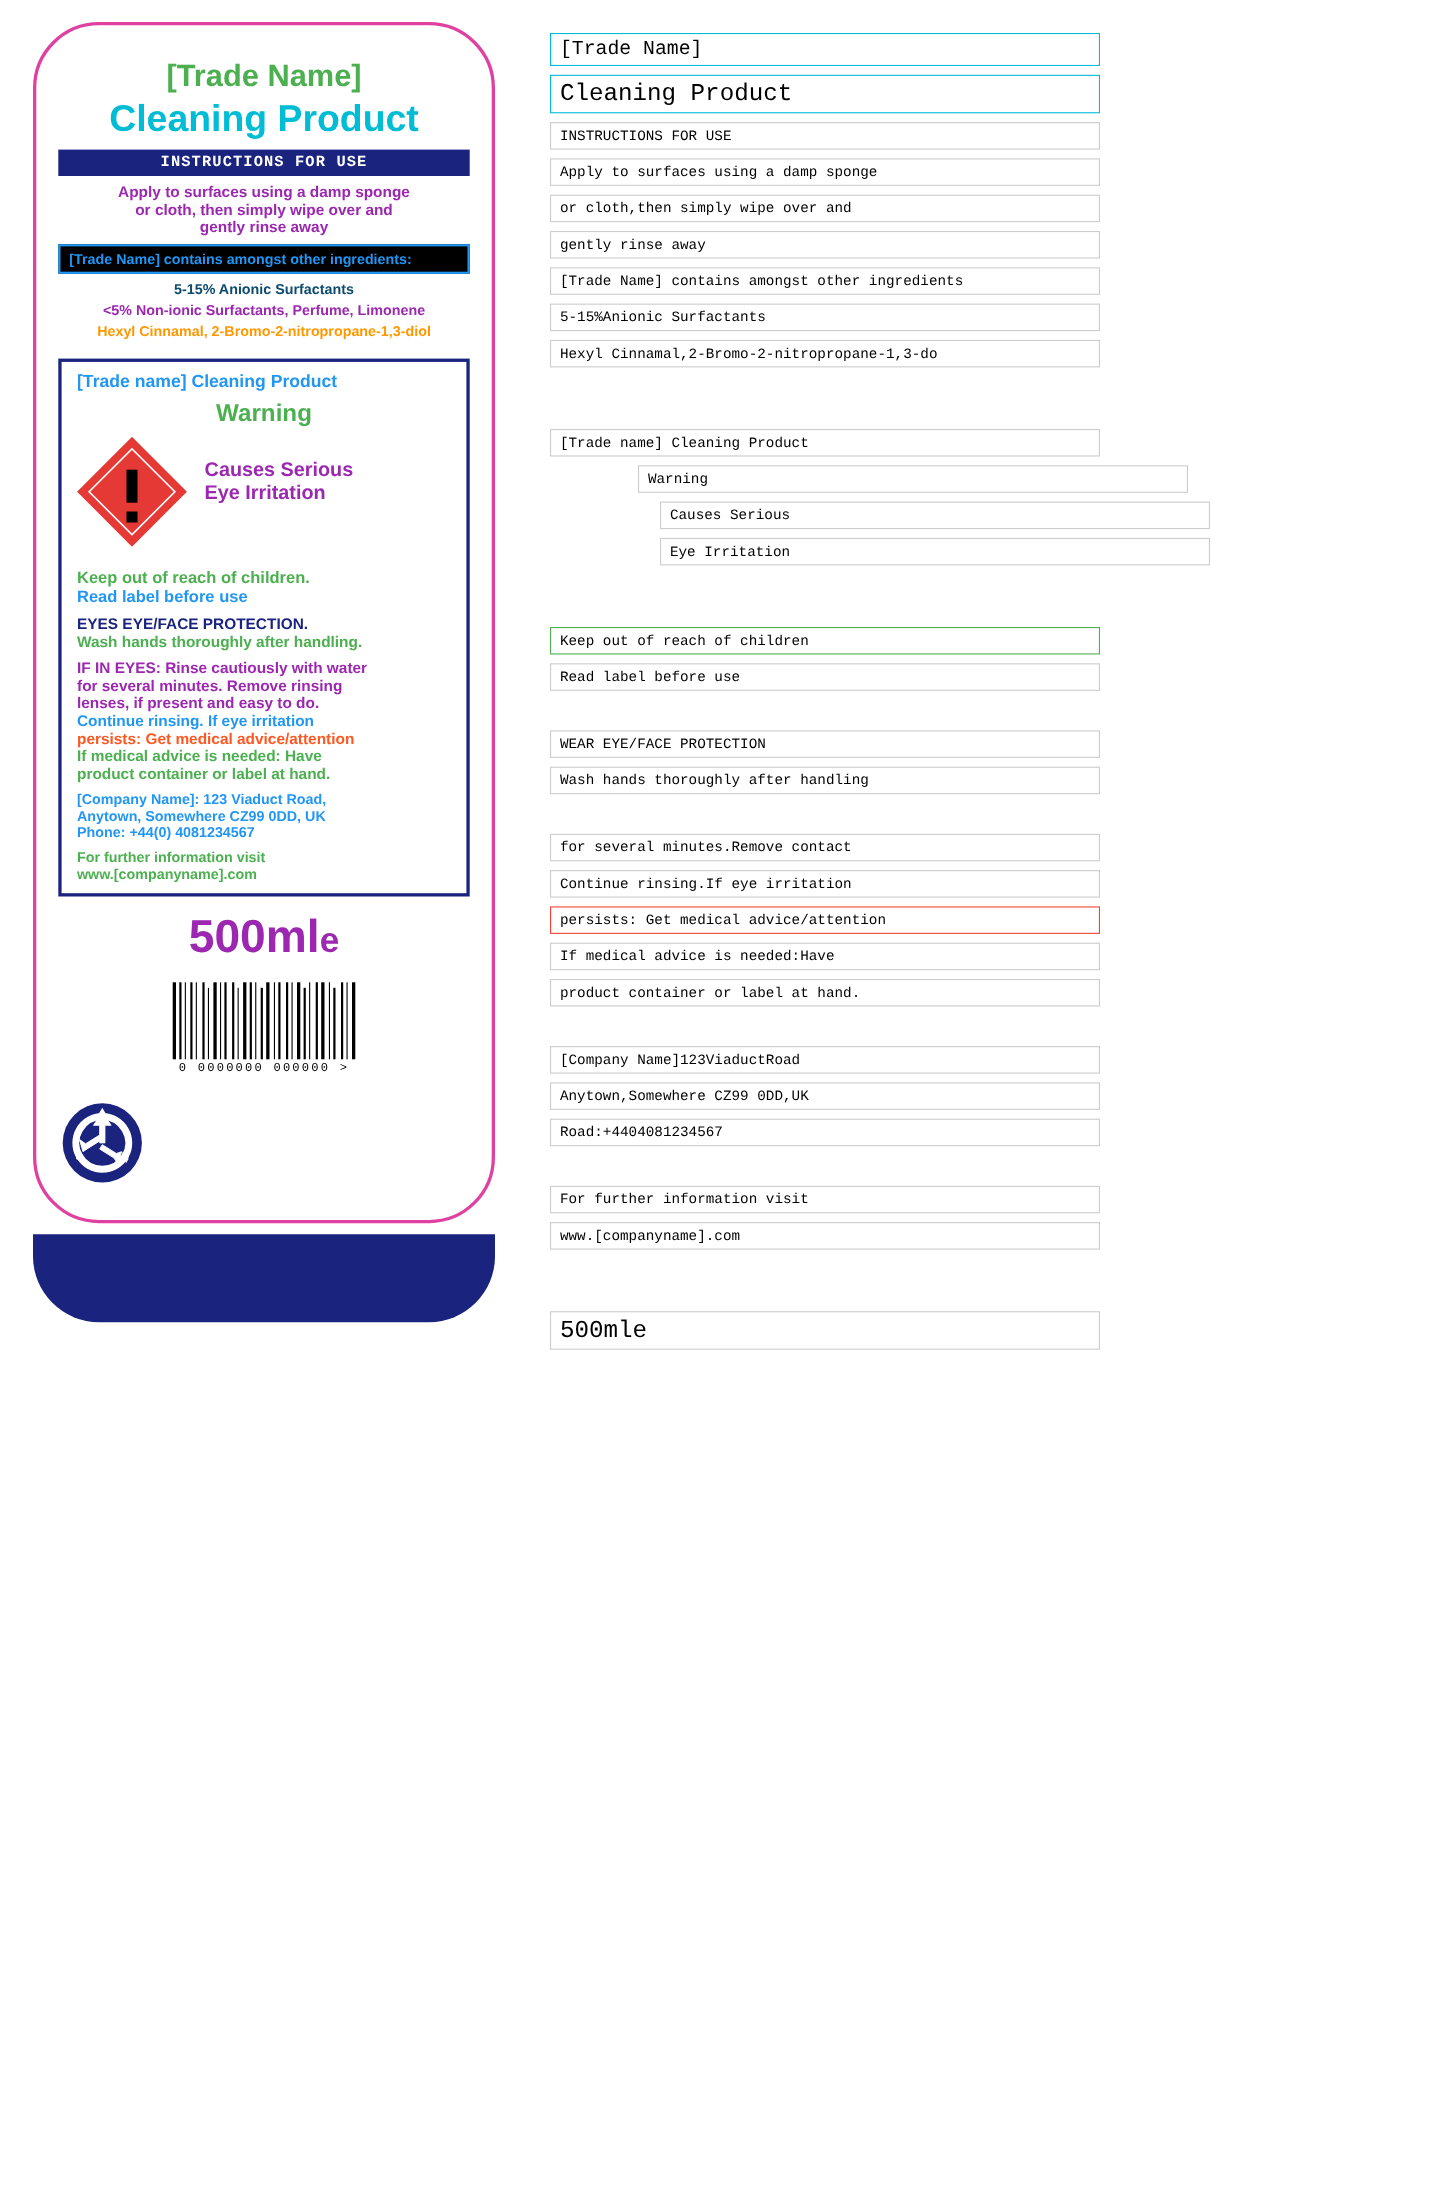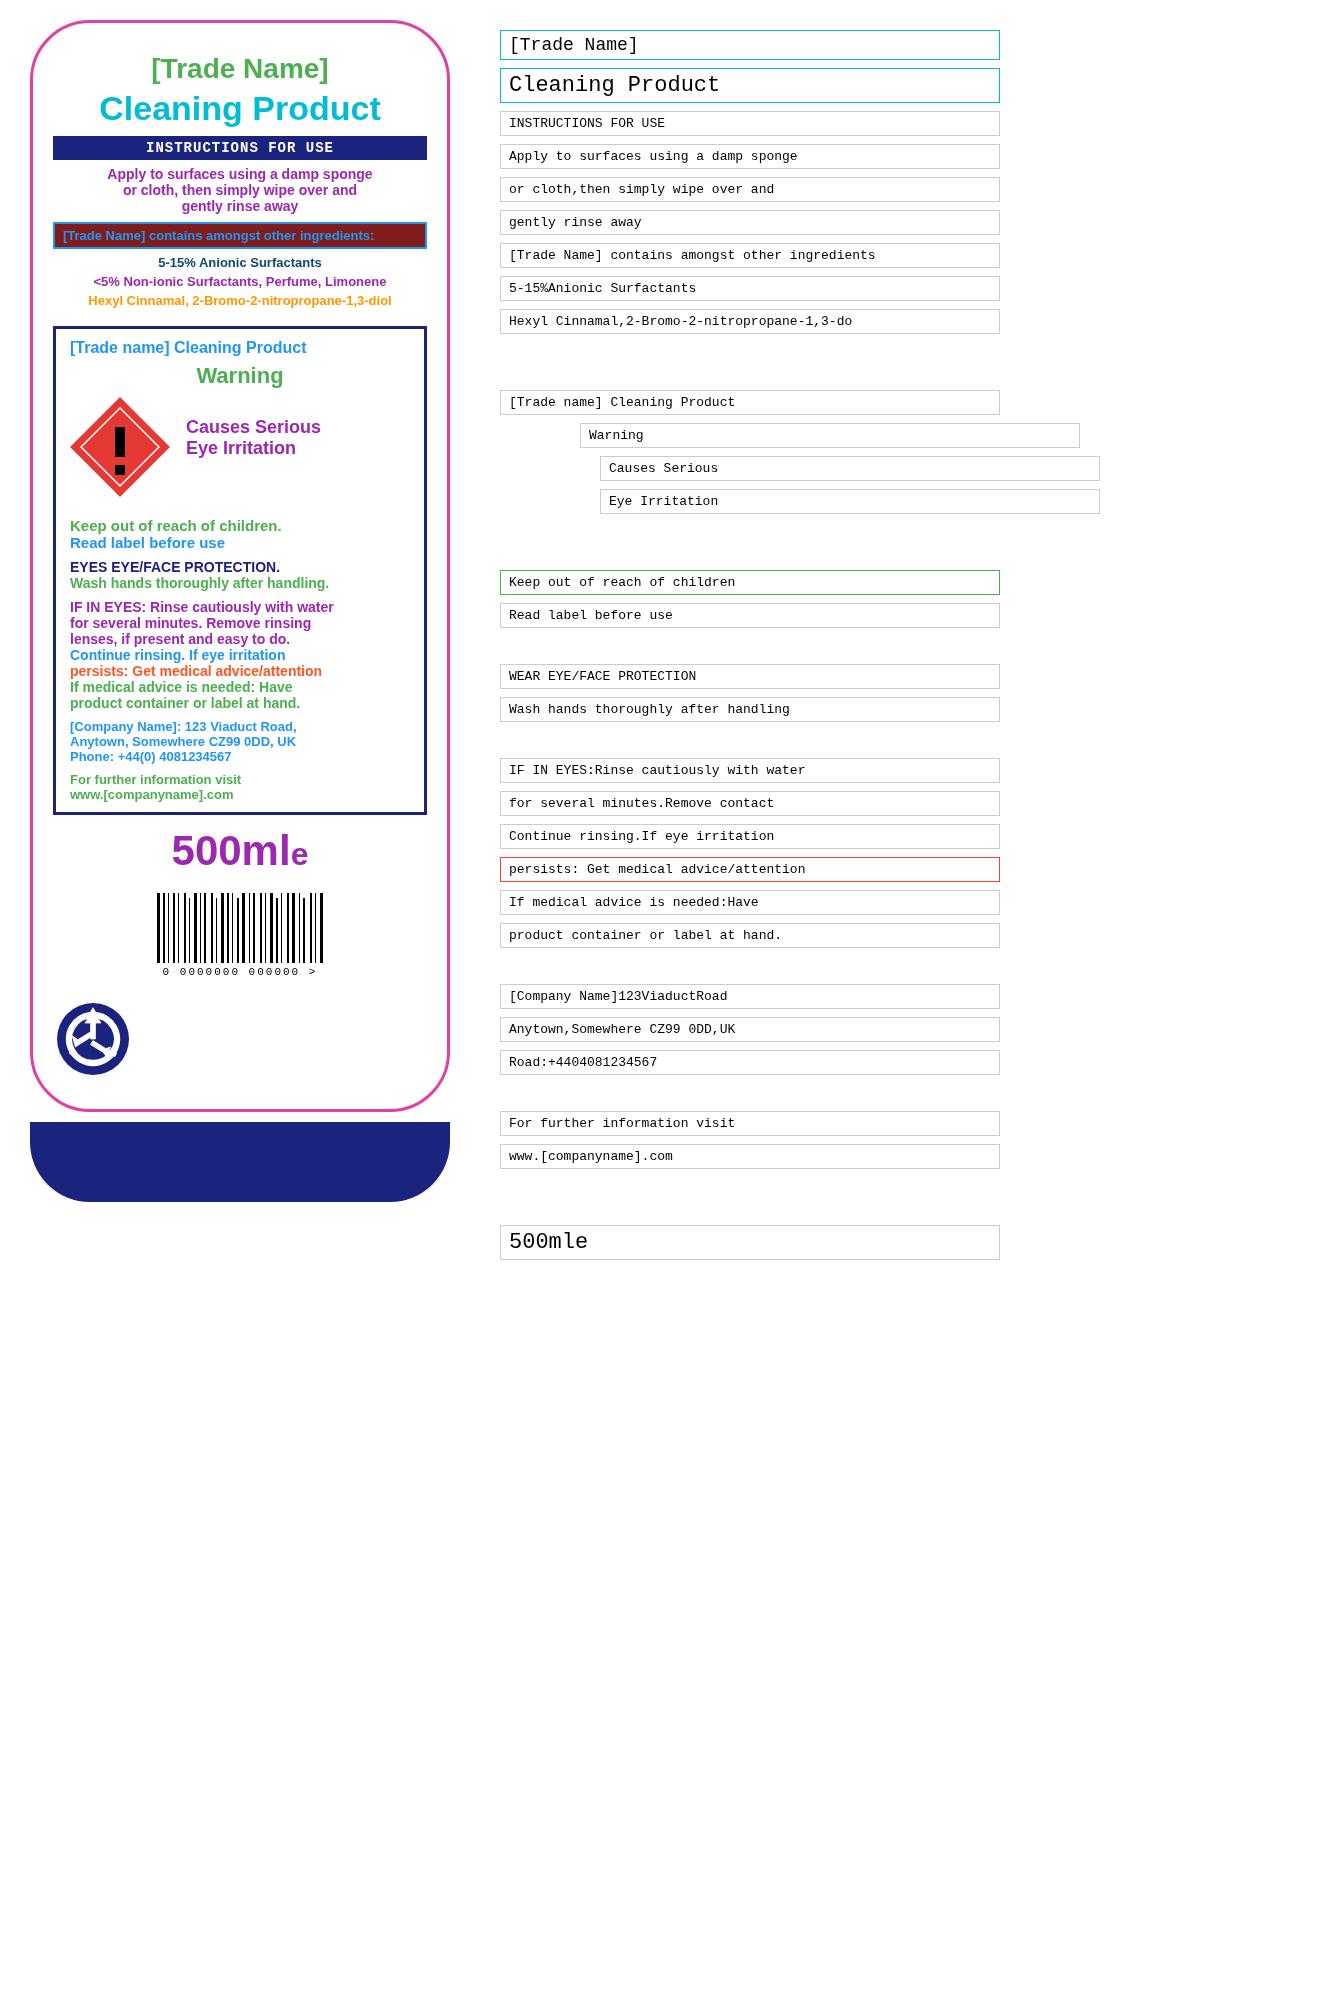--- a/index.html
+++ b/index.html
@@ -67,21 +67,21 @@
       font-size: 14px;
       color: #9C27B0;
       text-align: center;
       font-weight: bold;
       margin-bottom: 8px;
       font-family: Arial, sans-serif;
     }
 
     .ingredients-box {
       border: 2px solid #2196F3;
-      background: #7f1d1d;
+      background: #000000;
       padding: 4px 8px;
       width: 100%;
       margin-bottom: 4px;
     }
 
     .ingredients-label {
       color: #2196F3;
       font-size: 13px;
       font-weight: bold;
       font-family: Arial, sans-serif;
@@ -518,21 +518,20 @@
   <div class="detected-item green-border">Keep out of reach of children</div>
   <div class="detected-item">Read label before use</div>
 
   <div class="right-section-gap"></div>
 
   <div class="detected-item">WEAR EYE/FACE PROTECTION</div>
   <div class="detected-item">Wash hands thoroughly after handling</div>
 
   <div class="right-section-gap"></div>
 
-  <div class="detected-item">IF IN EYES:Rinse cautiously with water</div>
   <div class="detected-item">for several minutes.Remove contact</div>
   <div class="detected-item">Continue rinsing.If eye irritation</div>
   <div class="detected-item red-border">persists: Get medical advice/attention</div>
   <div class="detected-item">If medical advice is needed:Have</div>
   <div class="detected-item">product container or label at hand.</div>
 
   <div class="right-section-gap"></div>
 
   <div class="detected-item">[Company Name]123ViaductRoad</div>
   <div class="detected-item">Anytown,Somewhere CZ99 0DD,UK</div>

